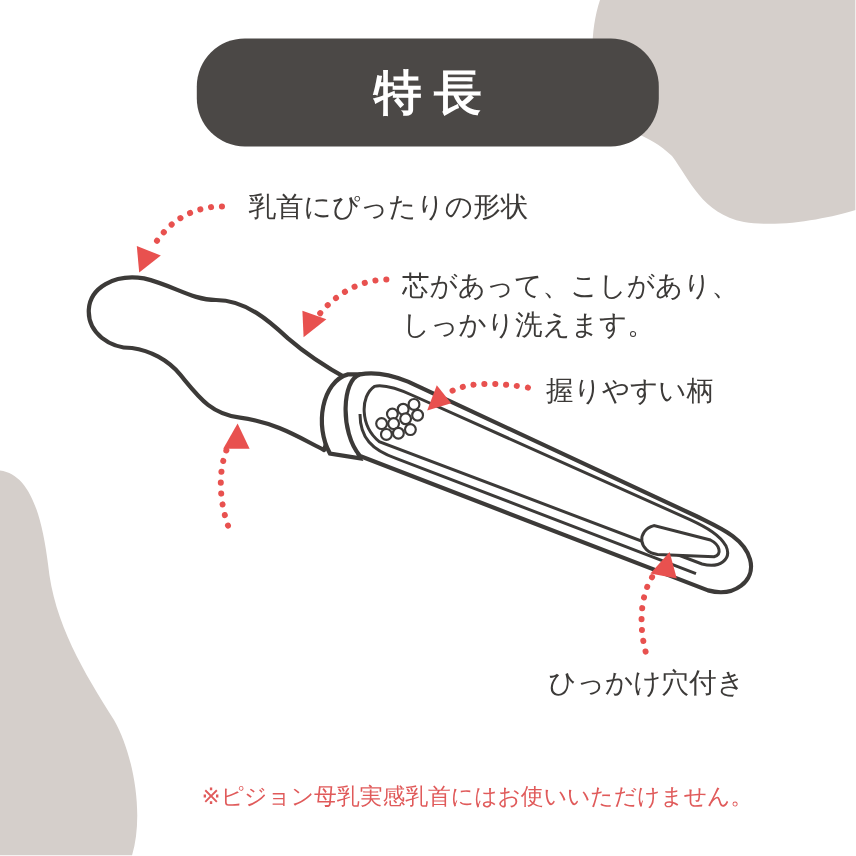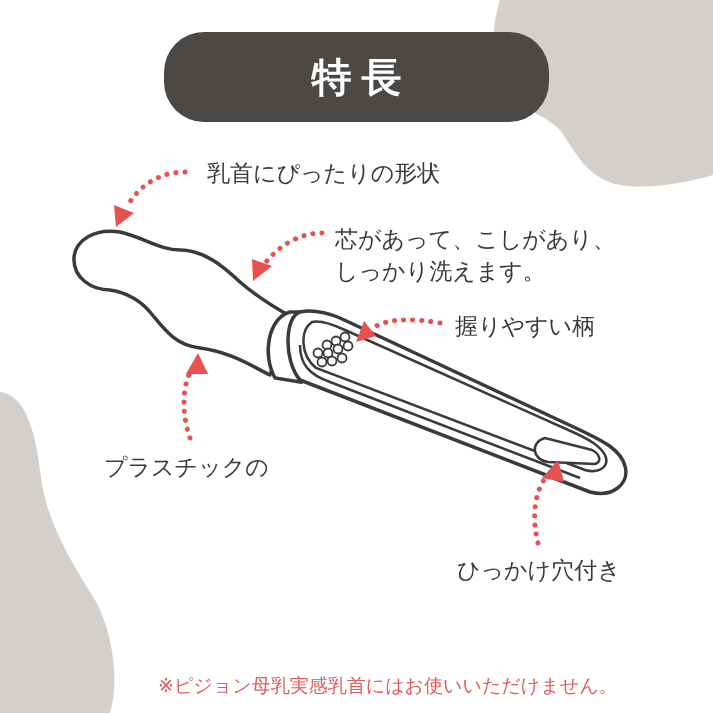--- a/index.html
+++ b/index.html
@@ -3,21 +3,21 @@
 <meta charset="utf-8">
 <style>
   html, body { margin:0; padding:0; }
   body { width:713px; height:713px; background:#ffffff; position:relative; overflow:hidden;
          font-family:"DejaVu Sans", "Liberation Sans", sans-serif; color:#3c3a38; }
   .bg { position:absolute; left:0; top:0; width:713px; height:713px; }
   .title-pill { position:absolute; left:164px; top:32px; width:385px; height:90px; border-radius:40px;
                 background:#4b4846; display:flex; align-items:center; justify-content:center; }
   .title-text { color:#ffffff; font-weight:bold; font-size:40px; letter-spacing:10px; padding-left:10px; }
   .label { position:absolute; font-size:23px; line-height:32px; color:#3c3a38; white-space:nowrap; }
-  .note { position:absolute; left:158px; top:651px; font-size:19px; color:#e05a5a; white-space:nowrap;margin-top:22px; }
+  .note { position:absolute; left:168px; top:651px; font-size:19px; color:#e05a5a; white-space:nowrap; }
   .illus { position:absolute; left:0; top:0; width:713px; height:713px; pointer-events:none; }
 </style>
 </head>
 <body>
 
 <svg class="bg" viewBox="0 0 713 713">
   <path d="M500 0 L713 0 L713 175 C690 182 650 190 620 185 C585 178 575 150 560 130 C540 110 520 112 505 92 C492 70 490 30 500 0 Z" fill="#d5cfcb"></path>
   <path d="M0 392 C25 395 35 430 40 470 C45 520 70 560 95 600 C112 630 120 680 110 713 L0 713 Z" fill="#d5cfcb"></path>
 </svg>
 
@@ -84,20 +84,19 @@
 <div class="label" style="left:335px;top:223px;">
   <div>芯があって、こしがあり、</div>
   <div>しっかり洗えます。</div>
 </div>
 
 <div class="label" style="left:455px;top:310px;">
   <div>握りやすい柄</div>
 </div>
 
 <div class="label" style="left:104px;top:451px;">
-  <div>プラスチックの</div>
 </div>
 
 <div class="label" style="left:457px;top:554px;">
   <div>ひっかけ穴付き</div>
 </div>
 
 <div class="note">※ピジョン母乳実感乳首にはお使いいただけません。</div>
 
 </body></html>

